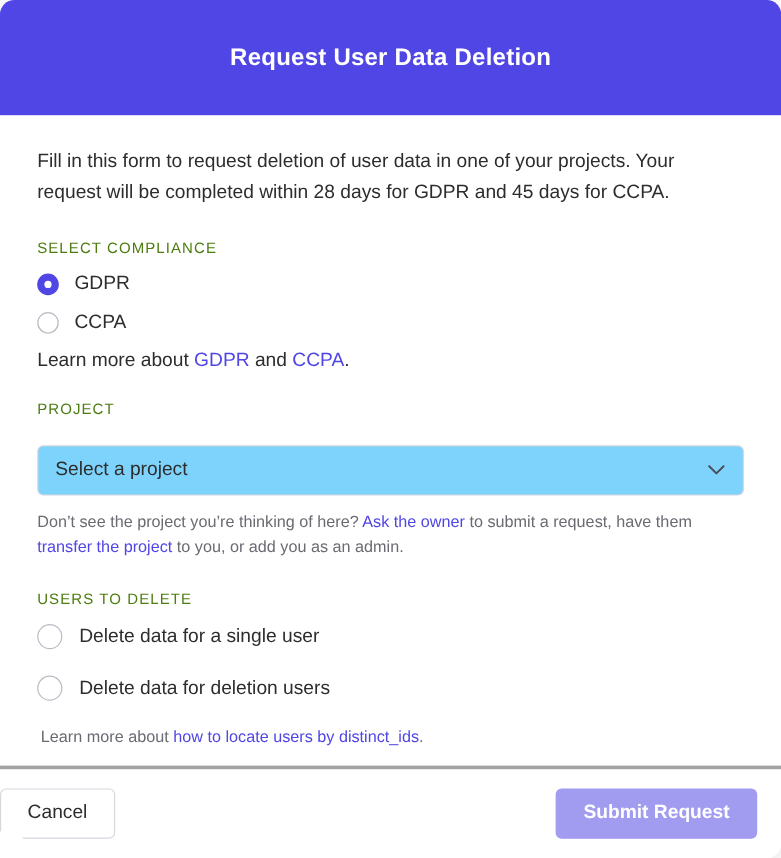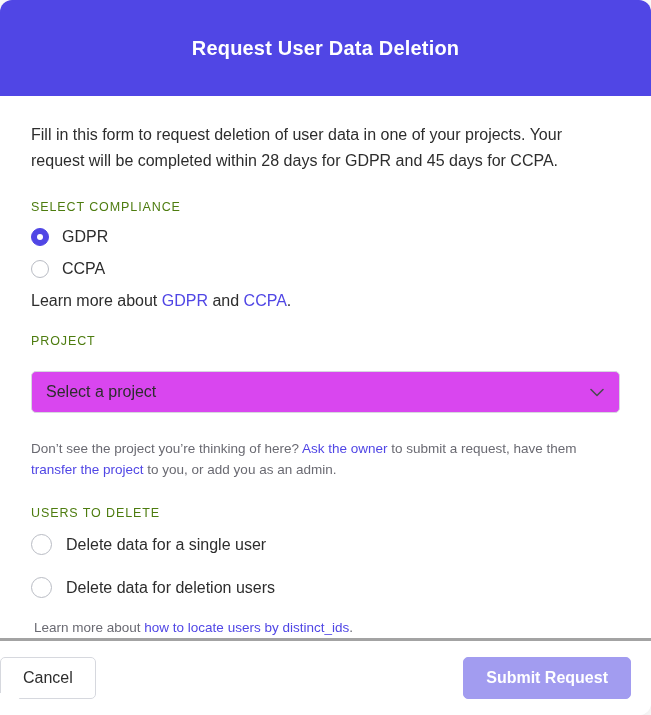--- a/index.html
+++ b/index.html
@@ -117,21 +117,21 @@
   .select-wrap {
     position: relative;
     width: 589px;
     max-width: 100%;
   }
   .select-box {
     width: 100%;
     height: 42px;
     border: 1px solid #d6d8de;
     border-radius: 5px;
-    background: #d946ef;
+    background: #7dd3fc;
     display: flex;
     align-items: center;
     padding: 0 14px;
     box-sizing: border-box;
     font-size: 16px;
     color: #2d2d2d;
     cursor: pointer;
     margin-top: 23px;
   }
   .chevron {
@@ -139,21 +139,21 @@
     right: 16px;
     top: 50%;
     transform: translateY(-50%);
     pointer-events: none;
     color: #4b4b52;
   }
   .hint {
     font-size: 13.5px;
     line-height: 21px;
     color: #6a6a72;
-    margin-top: 25px;
+    margin-top: 11px;
     margin-bottom: 26px;
     max-width: 580px;
   }
   .hint .link { font-size: 13.5px; }
   .users-section .radio-row { margin-bottom: 22px; }
   .small-learn {
     font-size: 13.5px;
     color: #6a6a72;
     margin-top: 2px;
     padding-left: 3px;

